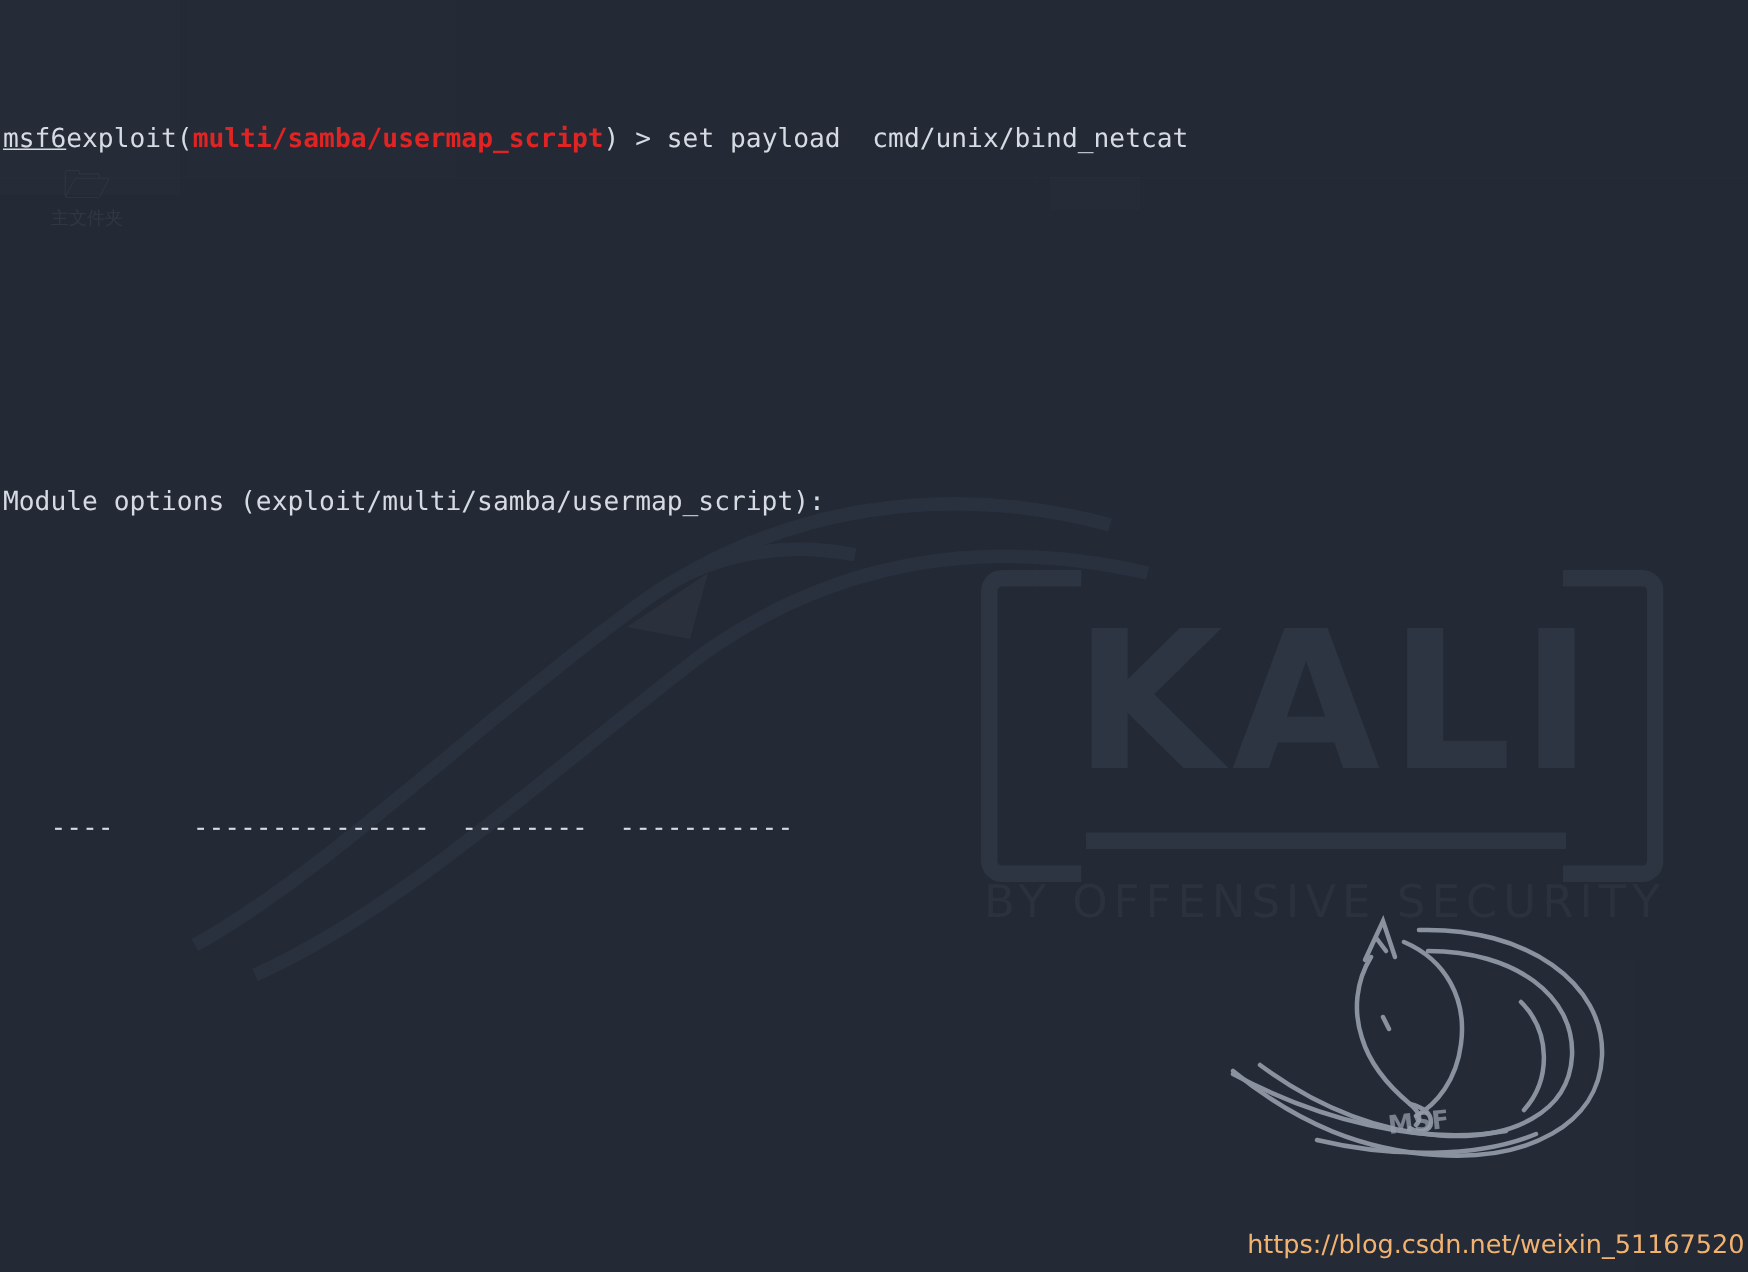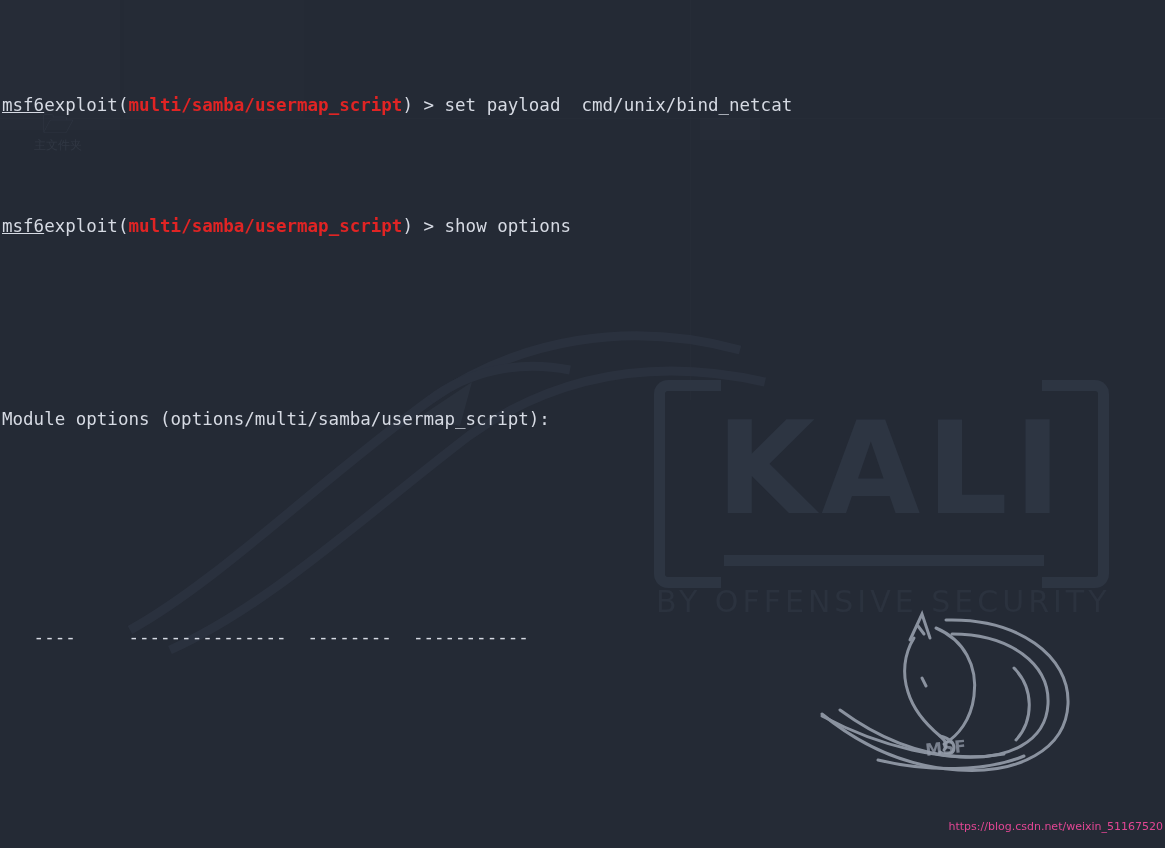--- a/index.html
+++ b/index.html
@@ -105,42 +105,42 @@
   #term {
     position: absolute;
     left: 0; top: 0;
     width: 1165px;
     height: 848px;
     font-size: 17.5px;
     line-height: 24.2px;
     letter-spacing: 0px;
     color: #d6dae3;
     white-space: pre;
-    padding-top: 20px;
+    padding-top: 8px;
     box-sizing: border-box;
   }
   #term .line {
     height: 24.2px;
     padding-left: 2px;
   }
   .c-white  { color: #d6dae3; }
   .c-red    { color: #e02424; font-weight: bold; }
   .c-under  { text-decoration: underline; }
 
   
   .rule { color: #d6dae3; }
 
   
   #csdn {
     position: absolute;
     right: 2px;
     top: 820px;
     font-family: "DejaVu Sans", sans-serif;
-    font-size: 11px;
-    color: #ec4899;
+    font-size: 17px;
+    color: #fdba74;
     opacity: 0.95;
     letter-spacing: 0px;
     pointer-events: none;
   }
 </style>
 </head>
 <body>
 
 <div id="screen">
 
@@ -201,25 +201,24 @@
       <path d="M60 156 C 110 168, 168 168, 206 152"></path>
     </g>
     <text x="108" y="152" font-family="DejaVu Sans, sans-serif" font-size="17" font-weight="bold" fill="#aab2c0" opacity="0.75" transform="rotate(-6 108 152)">MSF</text>
   </svg>
 
   <div id="term">
 
     <div class="line"><span class="c-white c-under">msf6</span><span class="c-white">exploit(</span><span class="c-red">multi/samba/usermap_script</span><span class="c-white">) &gt; </span><span class="c-white">set payload  cmd/unix/bind_netcat</span></div>
 
 
-    <div class="line"><span class="c-white c-under">msf6</span><span class="c-white">exploit(</span><span class="c-red">multi/samba/usermap_script</span><span class="c-white">) &gt; </span><span class="c-white">show options</span></div>
 
     <div class="line"><span></span></div>
 
-    <div class="line"><span class="c-white">Module options (options/multi/samba/usermap_script):</span></div>
+    <div class="line"><span class="c-white">Module options (exploit/multi/samba/usermap_script):</span></div>
 
     <div class="line"><span></span></div>
 
 
     <div class="line"><span class="rule">   ----     ---------------  --------  -----------</span></div>
 
     
 
     
 

